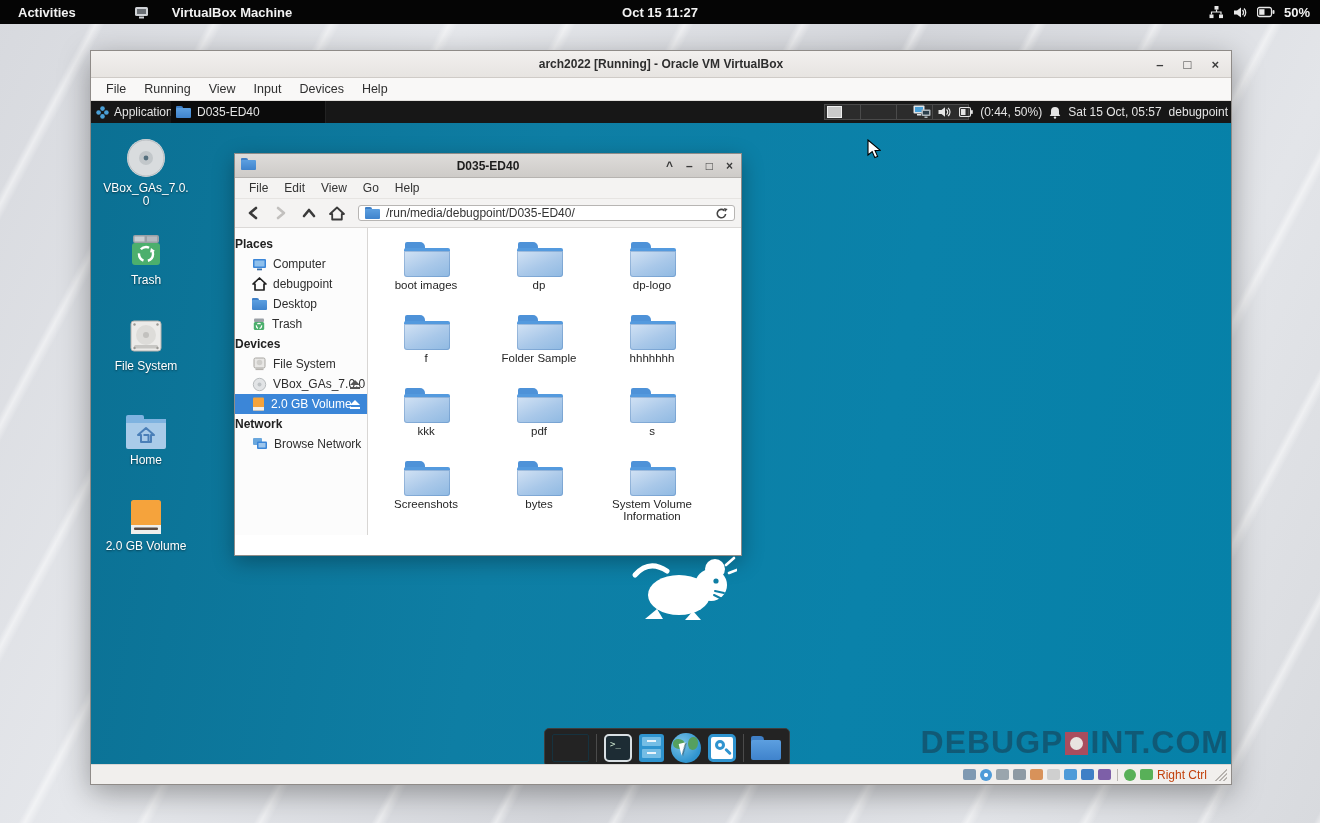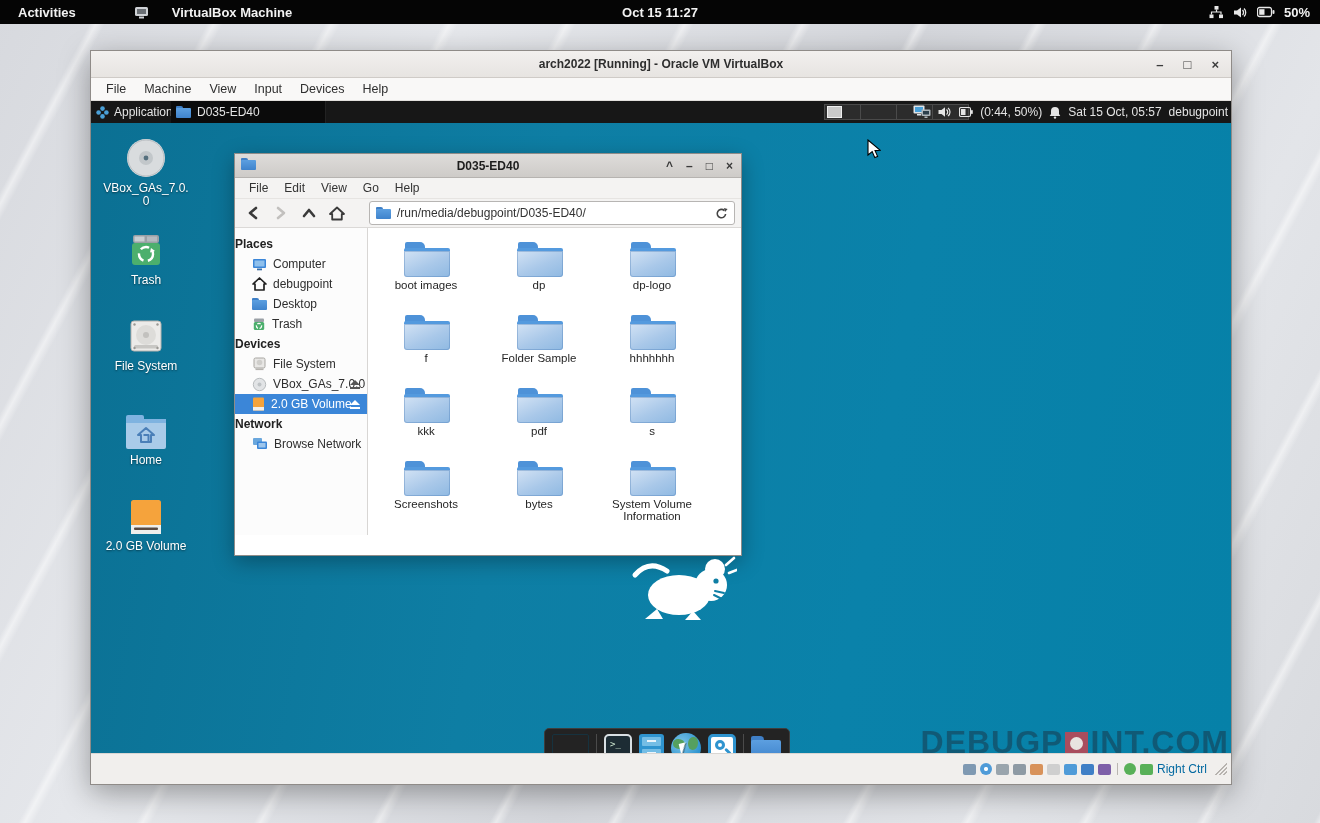--- a/index.html
+++ b/index.html
@@ -25,22 +25,22 @@
   .vbox { position:absolute; left:90px; top:50px; width:1142px; height:735px;
     background:#f1efed; border:1px solid #8f8b88; box-shadow:0 8px 28px rgba(0,0,0,.35); }
   .vbox-title { height:27px; background:linear-gradient(#f2f0ee,#e7e4e1); border-bottom:1px solid #cfcbc7;
     position:relative; display:flex; align-items:center; justify-content:center; }
   .vbox-title .t { font-size:12px; font-weight:700; color:#2e2e2e; }
   .vbox-ctrls { position:absolute; right:12px; top:0; height:27px; display:flex; align-items:center; gap:20px;
     color:#3c3c3c; font-size:13px; font-weight:700; }
   .vbox-ctrls span { cursor:default; }
   .vbox-menus { height:23px; background:#f9f8f7; border-bottom:1px solid #e3e0dd; display:flex; align-items:center; padding-left:6px; }
   .vbox-menus span { font-size:12.5px; color:#2f2f2f; padding:0 9px; }
-  .vbox-status { position:absolute; left:0; right:0; bottom:0; height:31px; background:#f1efed; border-top:1px solid #d9d6d3;
-    display:flex; align-items:center; justify-content:flex-end; gap:4px; padding-right:4px; font-size:12px; color:#0369a1; }
+  .vbox-status { position:absolute; left:0; right:0; bottom:0; height:20px; background:#f1efed; border-top:1px solid #d9d6d3;
+    display:flex; align-items:center; justify-content:flex-end; gap:4px; padding-right:4px; font-size:12px; color:#c2410c; }
   .sic { width:13px; height:11px; border-radius:2px; }
   .sic.round { border-radius:50%; width:12px; height:12px; }
   .vsep { width:1px; height:12px; background:#b9b5b1; margin:0 2px; }
   .grip { width:12px; height:12px; margin-left:4px;
     background: linear-gradient(135deg, transparent 0 50%, #b7b3af 50% 56%, transparent 56% 66%, #b7b3af 66% 72%, transparent 72% 82%, #b7b3af 82% 88%, transparent 88%); }
 
   
   .guest { position:absolute; left:0; top:50px; width:1140px; height:665px; overflow:hidden;
     background:linear-gradient(100deg,#0b7093 0%,#0e7ea4 38%,#0a82aa 68%,#0681a8 100%); }
 
@@ -64,22 +64,22 @@
     border:1px solid #8f8c89; box-shadow:0 6px 20px rgba(0,0,0,.3); }
   .fm-title { height:24px; background:linear-gradient(#dedcda,#cecbc8); border-bottom:1px solid #b6b3b0;
     position:relative; display:flex; align-items:center; justify-content:center; }
   .fm-title .t { font-size:12px; font-weight:700; color:#1d1d1d; }
   .fm-title .ficon { position:absolute; left:6px; top:4px; }
   .fm-ctrls { position:absolute; right:8px; top:0; height:24px; display:flex; align-items:center; gap:13px; color:#3a3a3a; font-size:12px; font-weight:700; }
   .fm-menus { height:21px; background:#f4f3f2; display:flex; align-items:center; padding-left:6px; border-bottom:1px solid #e6e4e2; }
   .fm-menus span { font-size:12px; color:#333; padding:0 8px; }
   .fm-toolbar { height:29px; background:#f4f3f2; border-bottom:1px solid #dbd9d7; display:flex; align-items:center; gap:4px; padding:0 6px; }
   .tbtn { width:24px; height:22px; display:flex; align-items:center; justify-content:center; border-radius:3px; }
-  .pathfield { flex:1; height:24px; background:#fff; border:1px solid #b7b5b3; border-radius:3px;
-    display:flex; align-items:center; gap:6px; padding:0 6px; margin-left:16px; }
+  .pathfield { flex:1; height:16px; background:#fff; border:1px solid #b7b5b3; border-radius:3px;
+    display:flex; align-items:center; gap:6px; padding:0 6px; margin-left:5px; }
   .pathfield .ptxt { font-size:12px; color:#333; flex:1; }
   .fm-body { position:absolute; left:0; top:74px; right:0; bottom:20px; display:flex; }
   .fm-side { width:133px; border-right:1px solid #d8d6d4; background:#fcfcfc; padding-top:6px; overflow:hidden; }
   .srow { height:20px; display:flex; align-items:center; gap:6px; padding-left:17px; font-size:12px; color:#2e2e2e; position:relative; }
   .shead { height:20px; display:flex; align-items:center; font-size:12px; font-weight:700; color:#222; }
   .srow.sel { background:#3b86d8; color:#fff; }
   .srow .eject { position:absolute; right:7px; }
   .eject { width:10px; height:9px; position:relative; color:#555; }
   .srow.sel .eject { color:#fff; }
   .eject::before { content:""; position:absolute; top:0; left:0; border-left:5px solid transparent; border-right:5px solid transparent; border-bottom:5px solid currentColor; }
@@ -175,21 +175,21 @@
   <div class="vbox-title">
     <span class="t">arch2022 [Running] - Oracle VM VirtualBox</span>
     <span class="vbox-ctrls">
       <span>–</span>
       <span>□</span>
       <span>×</span>
     </span>
   </div>
   <div class="vbox-menus">
     <span>File</span>
-    <span>Machine</span>
+    <span>Running</span>
     <span>View</span>
     <span>Input</span>
     <span>Devices</span>
     <span>Help</span>
   </div>
 
   <div class="guest">
 
     <div class="gpanel">
       <span class="gp-apps">

